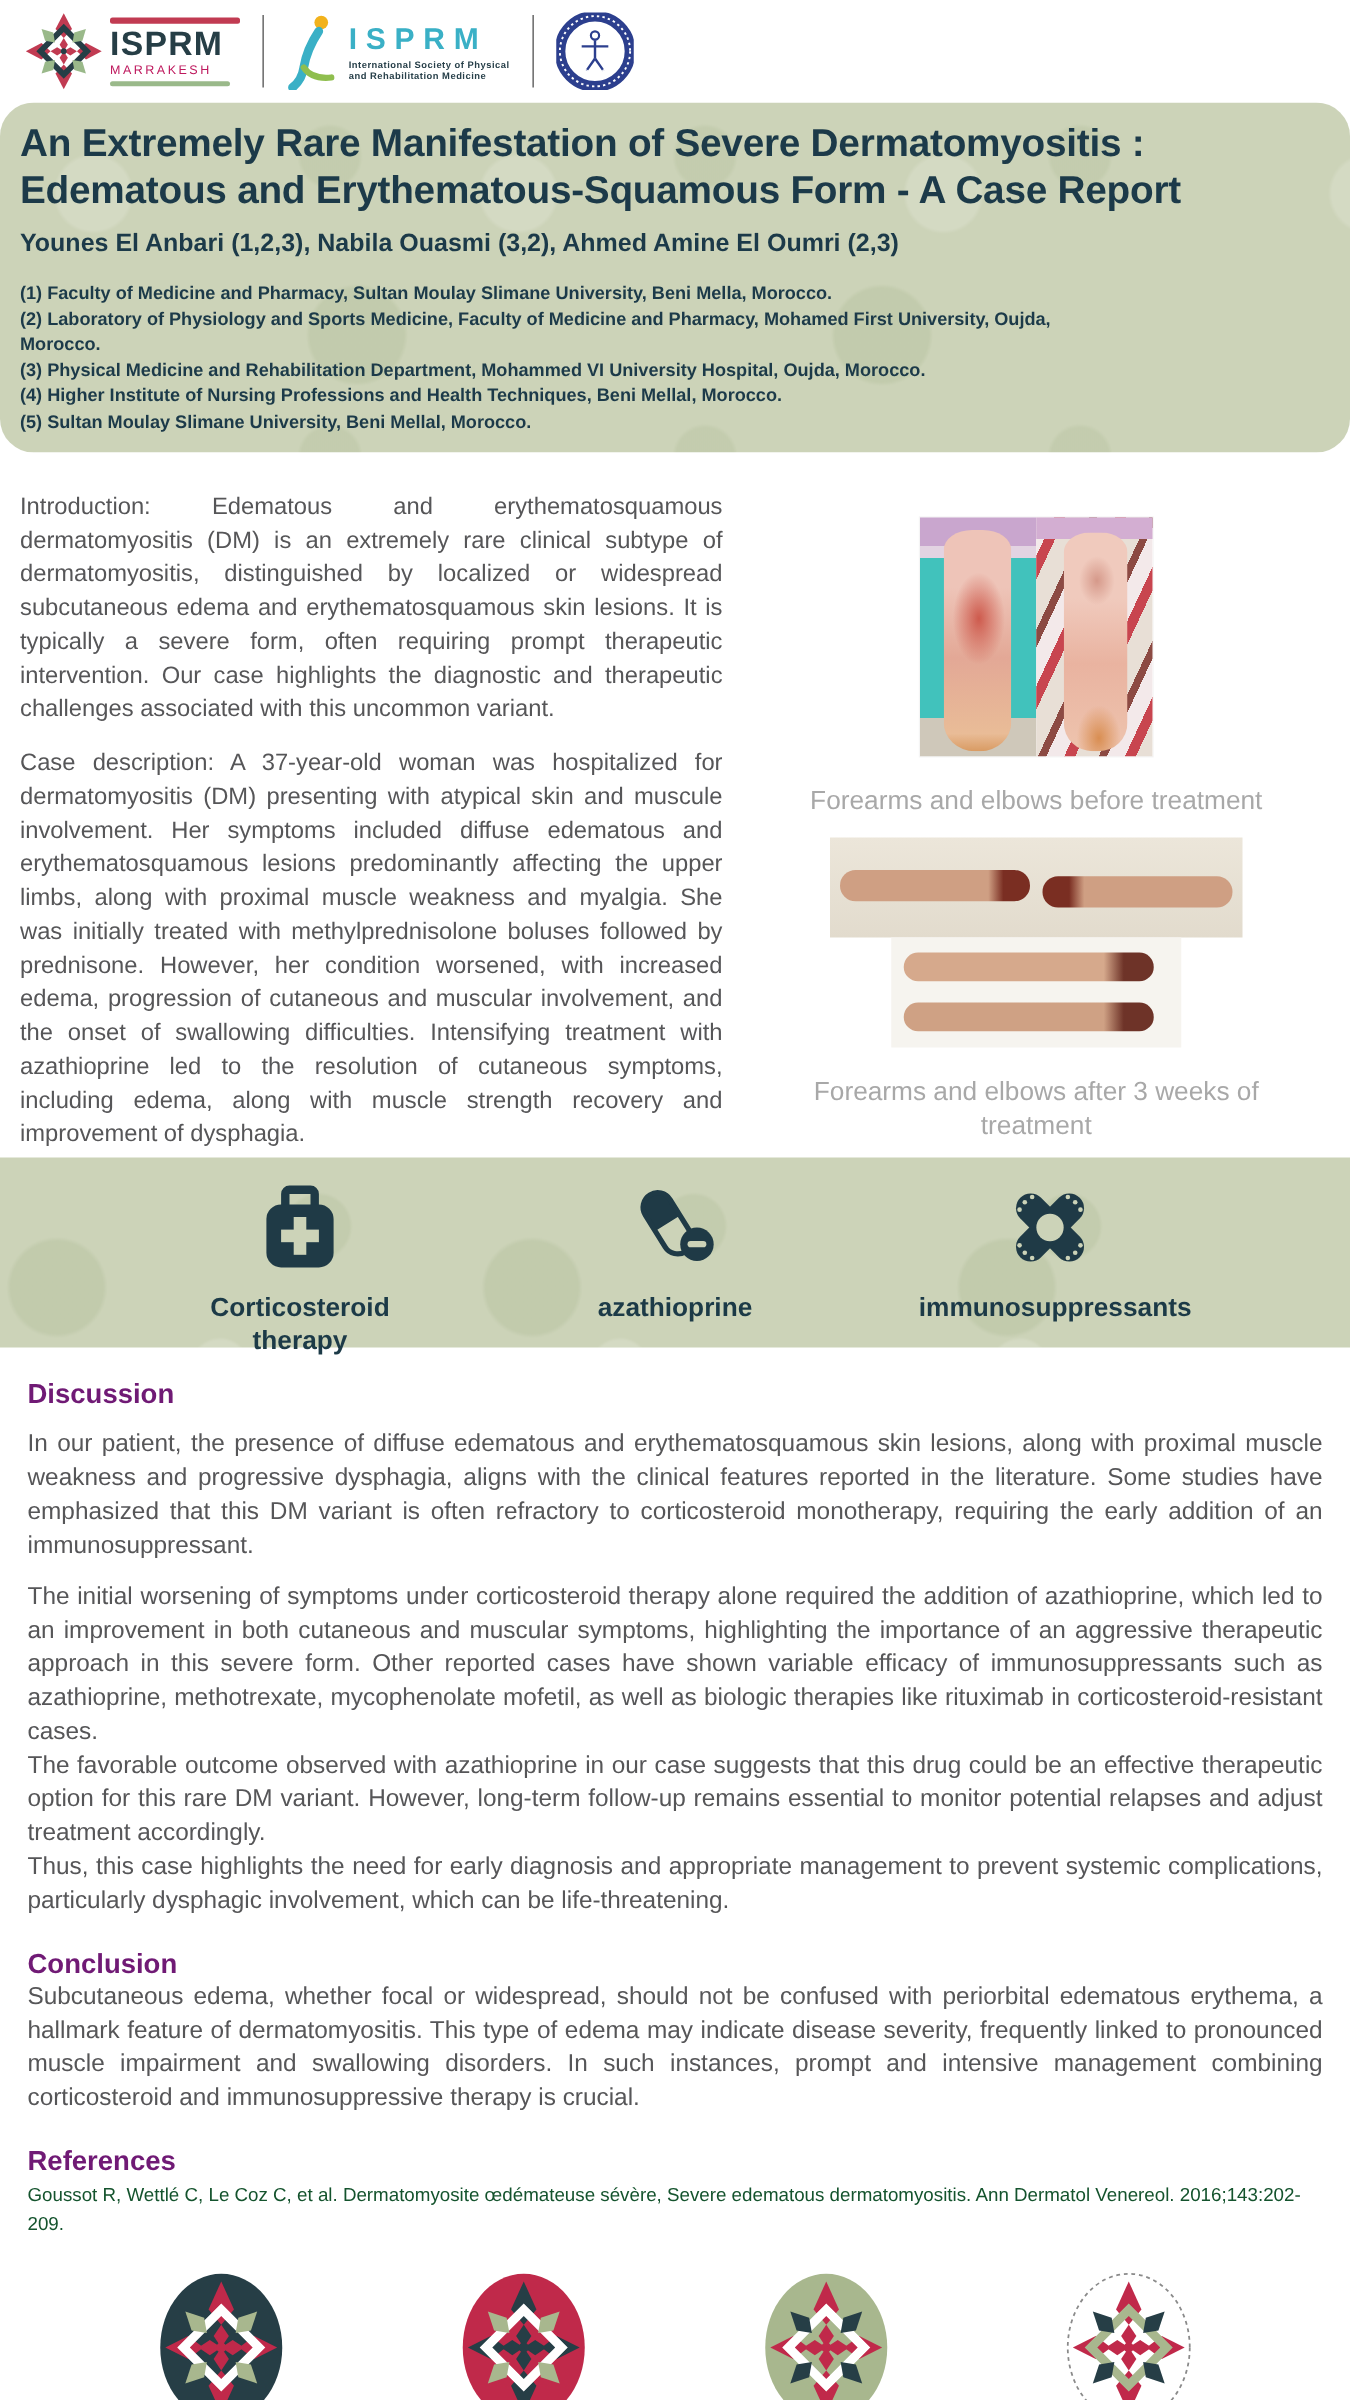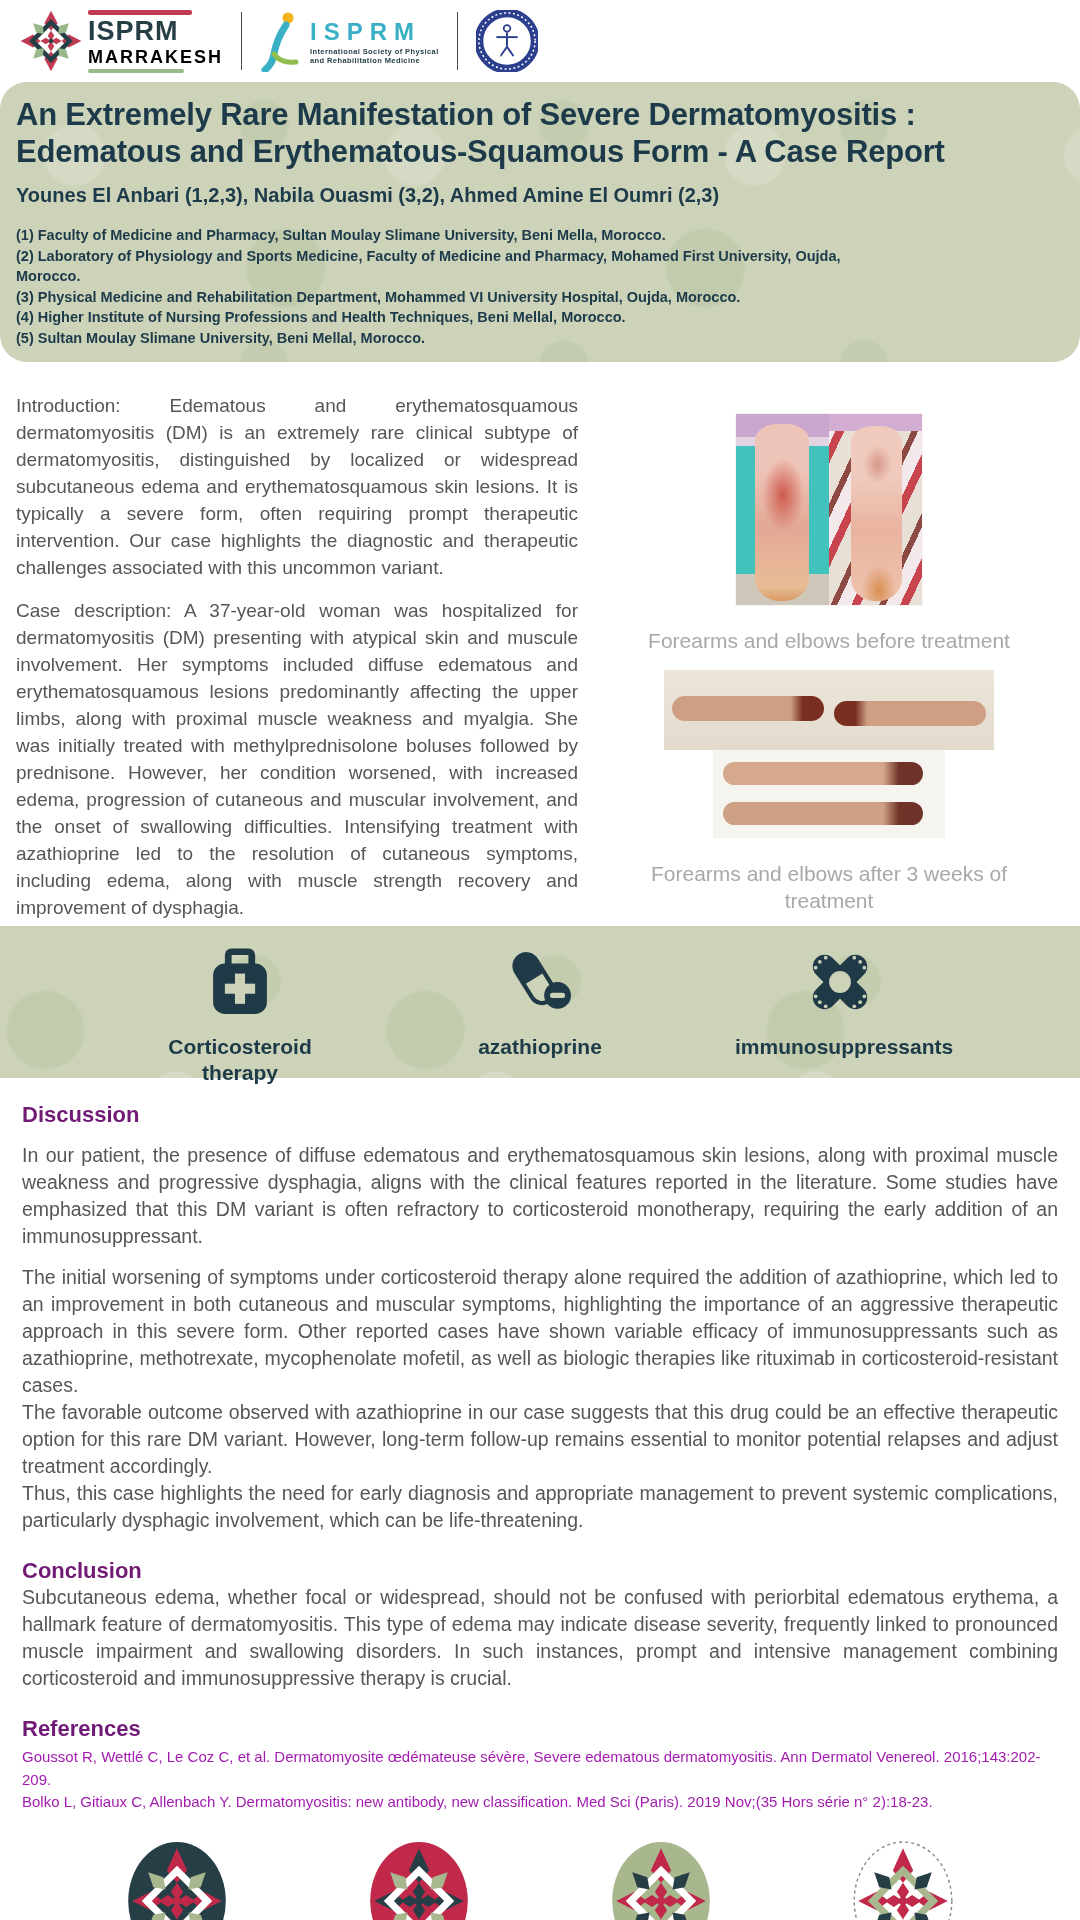--- a/index.html
+++ b/index.html
@@ -6,21 +6,21 @@
   body{
     width:1080px;height:1920px;overflow:hidden;background:#ffffff;
     font-family:"Liberation Sans", sans-serif;position:relative;
   }
   
   .logo-row{height:82px;display:flex;align-items:center;gap:18px;padding-left:18px;background:#fff;}
   .logo-marrakesh{display:flex;align-items:center;gap:4px;}
   .lm-text{display:flex;flex-direction:column;line-height:1;}
   .lm-topbar{height:5px;width:104px;background:#c13b52;border-radius:2px;margin-bottom:3px;}
   .lm-isprm{font-size:27px;font-weight:bold;color:#263e46;letter-spacing:1px;}
-  .lm-marrakesh{font-size:18px;font-weight:bold;color:#000000;letter-spacing:2px;margin-top:3px;}
+  .lm-marrakesh{font-size:10px;font-weight:normal;color:#be185d;letter-spacing:2px;margin-top:3px;}
   .lm-botbar{height:4px;width:96px;background:#9ab98a;border-radius:2px;margin-top:3px;}
   .vdiv{width:1px;height:58px;background:#4a4a4a;}
   .logo-isprm{display:flex;align-items:center;gap:6px;}
   .li-text{display:flex;flex-direction:column;line-height:1.25;}
   .li-isprm{font-size:24px;font-weight:bold;color:#3ab0c6;letter-spacing:7px;}
   .li-sub{font-size:7.5px;font-weight:bold;color:#28404a;letter-spacing:.4px;}
   
   .hero{
     background-color:#ccd3b8;
     background-image:
@@ -88,21 +88,21 @@
   .treat{display:flex;flex-direction:column;align-items:center;width:300px;}
   .treat svg{color:#1f3a46;}
   .treat-label{font-size:21px;font-weight:bold;color:#1c3a47;text-align:center;margin-top:10px;line-height:1.2;max-width:210px;}
   
   .sect{padding:0 22px;}
   .sect-h{font-size:22px;font-weight:bold;color:#701a75;margin:24px 0 0 0;}
   .dpara{font-size:19.5px;line-height:27px;color:#565658;text-align:justify;margin:14px 0 0 0;}
   .dpara.tight{margin:0;}
   .concl-text{margin-top:6px;}
   .refs{margin-top:4px;}
-  .ref{font-size:15px;line-height:1.5;color:#a21caf;}
+  .ref{font-size:15px;line-height:1.5;color:#14532d;}
   
   .medallions{display:flex;justify-content:center;gap:140px;margin-top:26px;}
   .medallion{width:102px;height:122px;}
 </style>
 </head>
 <body>
 
 <div class="logo-row">
   <div class="logo-marrakesh">
     <svg width="66" height="66" viewBox="0 0 100 100">
@@ -263,21 +263,20 @@
 
 <div class="sect">
   <div class="sect-h">Conclusion</div>
   <p class="dpara tight concl-text">Subcutaneous edema, whether focal or widespread, should not be confused with periorbital edematous erythema, a hallmark feature of dermatomyositis. This type of edema may indicate disease severity, frequently linked to pronounced muscle impairment and swallowing disorders. In such instances, prompt and intensive management combining corticosteroid and immunosuppressive therapy is crucial.</p>
 </div>
 
 <div class="sect">
   <div class="sect-h">References</div>
   <div class="refs">
     <div class="ref">Goussot R, Wettlé C, Le Coz C, et al. Dermatomyosite œdémateuse sévère, Severe edematous dermatomyositis. Ann Dermatol Venereol. 2016;143:202-209.</div>
-    <div class="ref">Bolko L, Gitiaux C, Allenbach Y. Dermatomyositis: new antibody, new classification. Med Sci (Paris). 2019 Nov;(35 Hors série n° 2):18-23.</div>
   </div>
 </div>
 
 <div class="medallions">
   <svg class="medallion" viewBox="0 0 100 120" style="--bg: #263e46; --ring: none; --fg: #ffffff; --p1: #c0294a; --p2: #a8b78e; --dot: #c0294a;">
     <ellipse cx="50" cy="60" rx="48" ry="58" fill="var(--bg)" stroke="var(--ring)" stroke-width="1.4" stroke-dasharray="3 3"></ellipse>
     <g transform="translate(50,60)">
       <g fill="var(--p1)">
         <path d="M0,-52 L10,-30 L0,-18 L-10,-30 Z"></path>
           <path d="M0,52 L10,30 L0,18 L-10,30 Z"></path>

